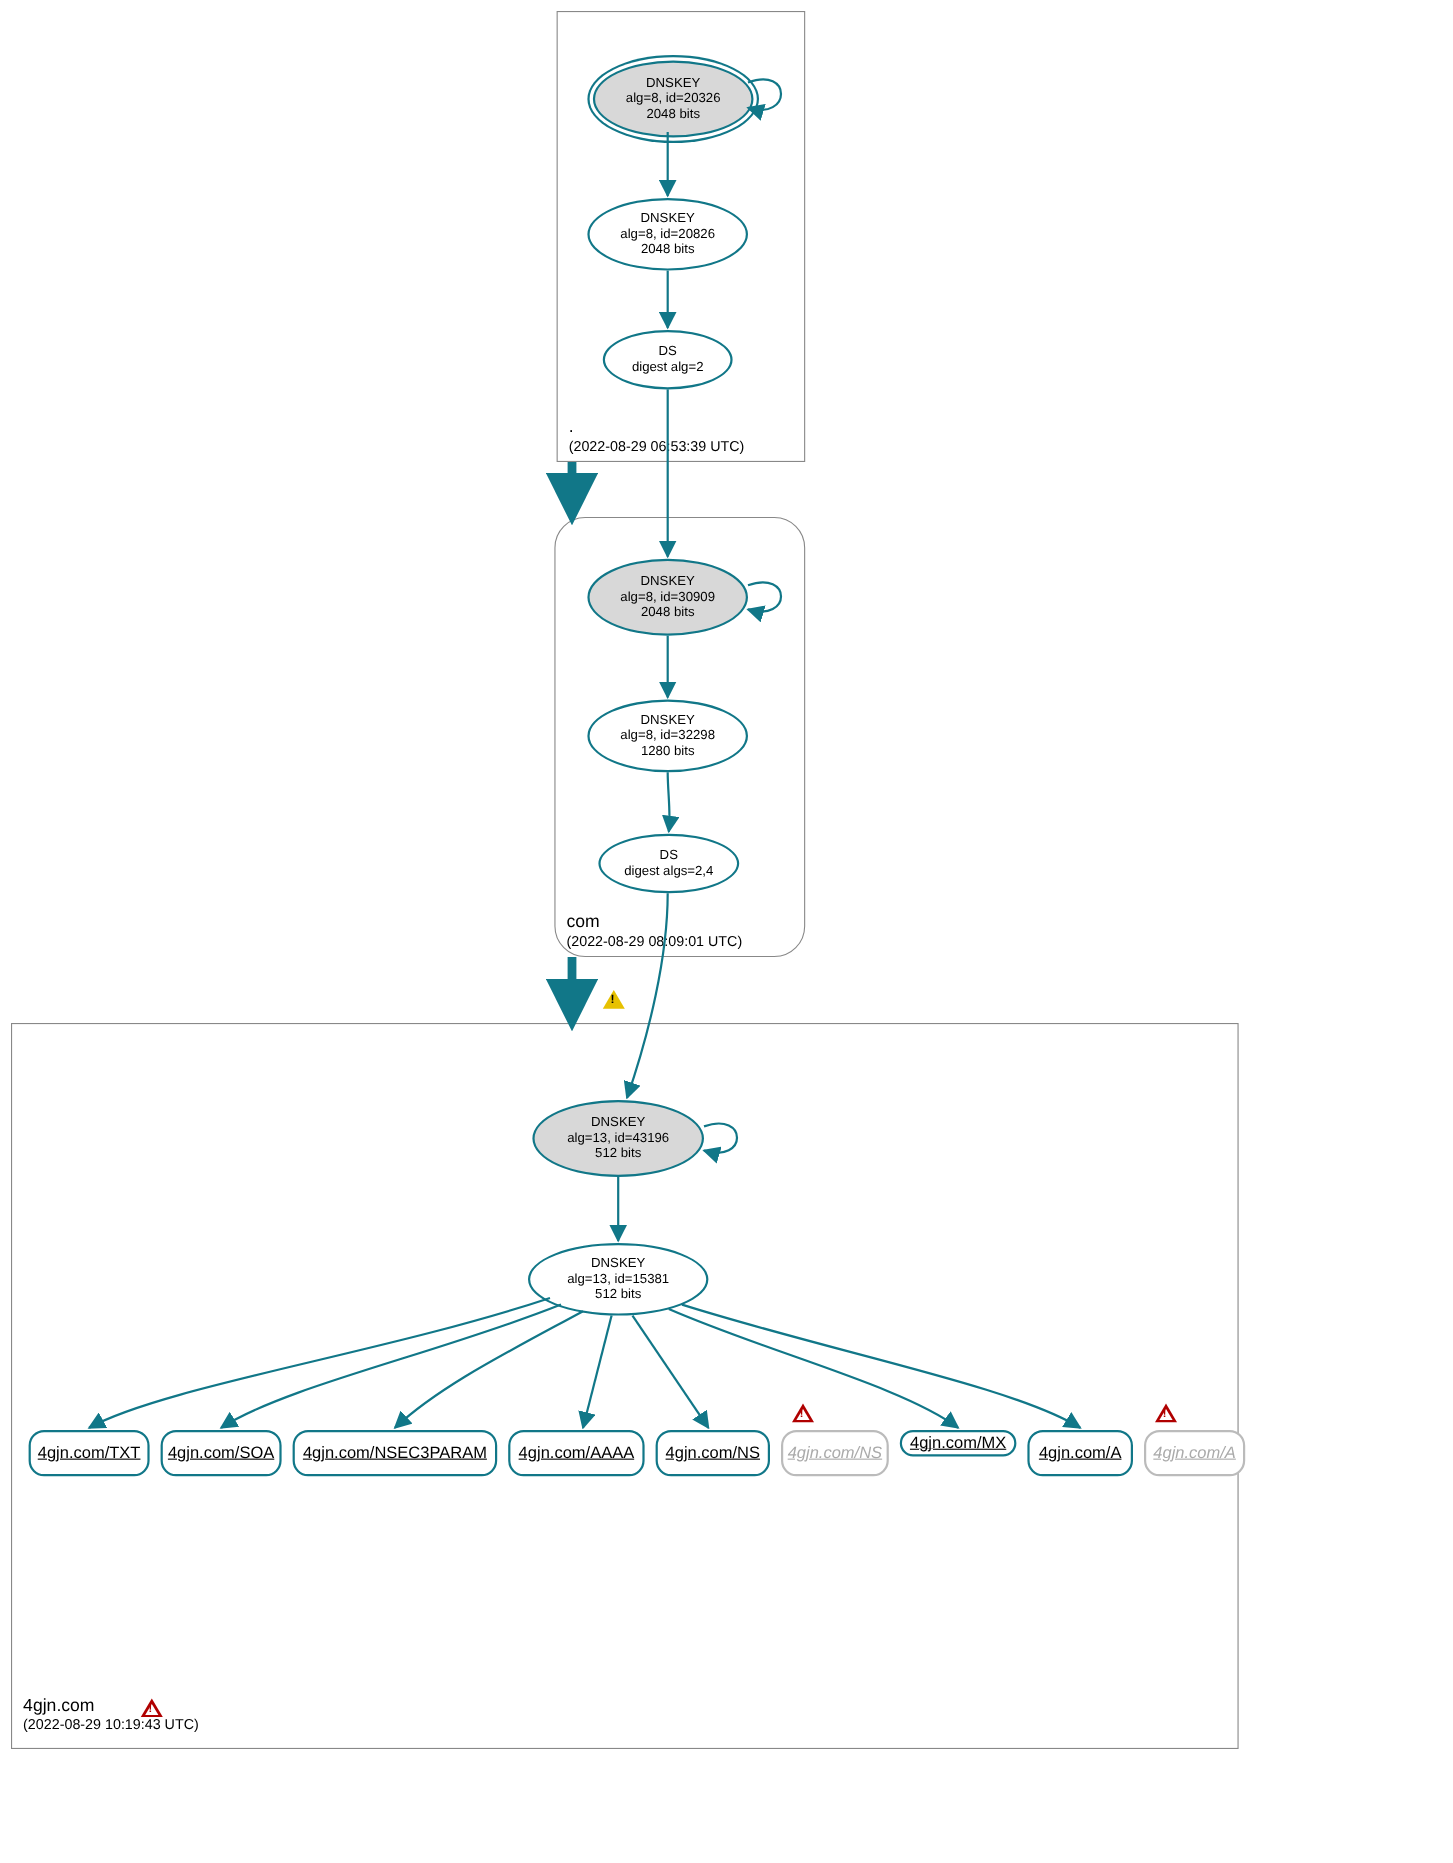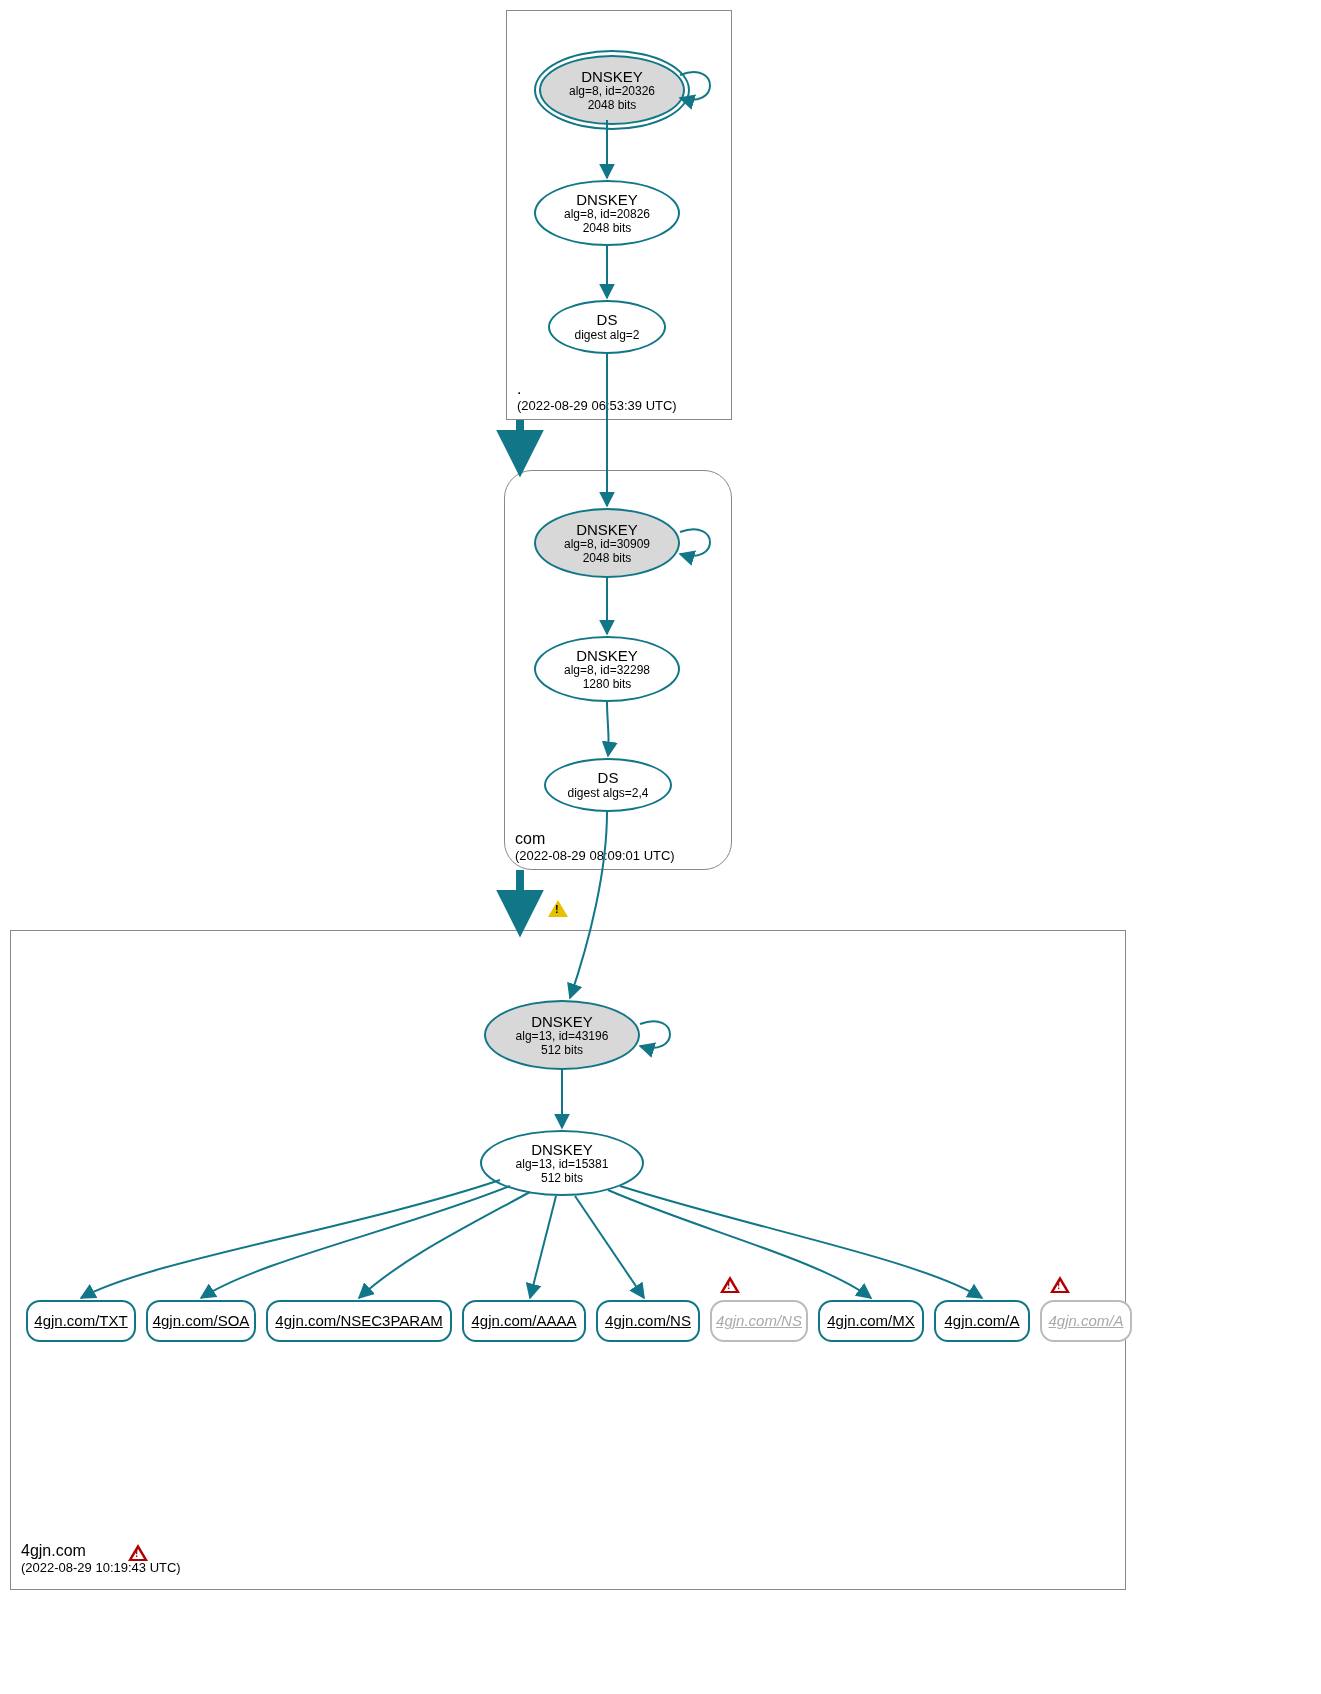--- a/index.html
+++ b/index.html
@@ -54,21 +54,21 @@
     font-size: 15px;
     padding: 0 8px;
     white-space: nowrap;
     text-decoration: underline;
   }
   .rrset.faded {
     border-color: #bbb;
     color: #aaa;
     font-style: italic;
   }
-  .title { font-size: 15px; }
+  .title { font-size: 12px; }
   .sub { font-size: 12px; text-align: center; }
   svg.edges {
     position: absolute;
     left: 0; top: 0;
     width: 1321px;
     height: 1694px;
     pointer-events: none;
   }
   .warn-tri {
     position: absolute;
@@ -179,21 +179,21 @@
   <div class="sub">alg=13, id=15381</div>
   <div class="sub">512 bits</div>
 </div>
 
 <div id="rr0" class="node rrset" style="left:26px;  top:1300px; width:110px; height:42px;">4gjn.com/TXT</div>
 <div id="rr1" class="node rrset" style="left:146px; top:1300px; width:110px; height:42px;">4gjn.com/SOA</div>
 <div id="rr2" class="node rrset" style="left:266px; top:1300px; width:186px; height:42px;">4gjn.com/NSEC3PARAM</div>
 <div id="rr3" class="node rrset" style="left:462px; top:1300px; width:124px; height:42px;">4gjn.com/AAAA</div>
 <div id="rr4" class="node rrset" style="left:596px; top:1300px; width:104px; height:42px;">4gjn.com/NS</div>
 <div id="rr5" class="node rrset faded" style="left:710px; top:1300px; width:98px;  height:42px;">4gjn.com/NS</div>
-<div id="rr6" class="node rrset" style="left:818px; top:1300px; width:106px; height:42px;">4gjn.com/MX</div>
+<div id="rr6" class="node rrset" style="left:818px; top:1300px; width:106px; height:24px;">4gjn.com/MX</div>
 <div id="rr7" class="node rrset" style="left:934px; top:1300px; width:96px;  height:42px;">4gjn.com/A</div>
 <div id="rr8" class="node rrset faded" style="left:1040px;top:1300px; width:92px;  height:42px;">4gjn.com/A</div>
 
 <div class="warn-tri" style="left:548px; top:900px;"></div>
 <div class="err-tri" style="left:720px; top:1276px;"></div>
 <div class="err-tri" style="left:1050px;top:1276px;"></div>
 <div class="err-tri" style="left:128px; top:1544px;"></div>
 
 <svg class="edges" viewBox="0 0 1321 1694">
   <defs>

